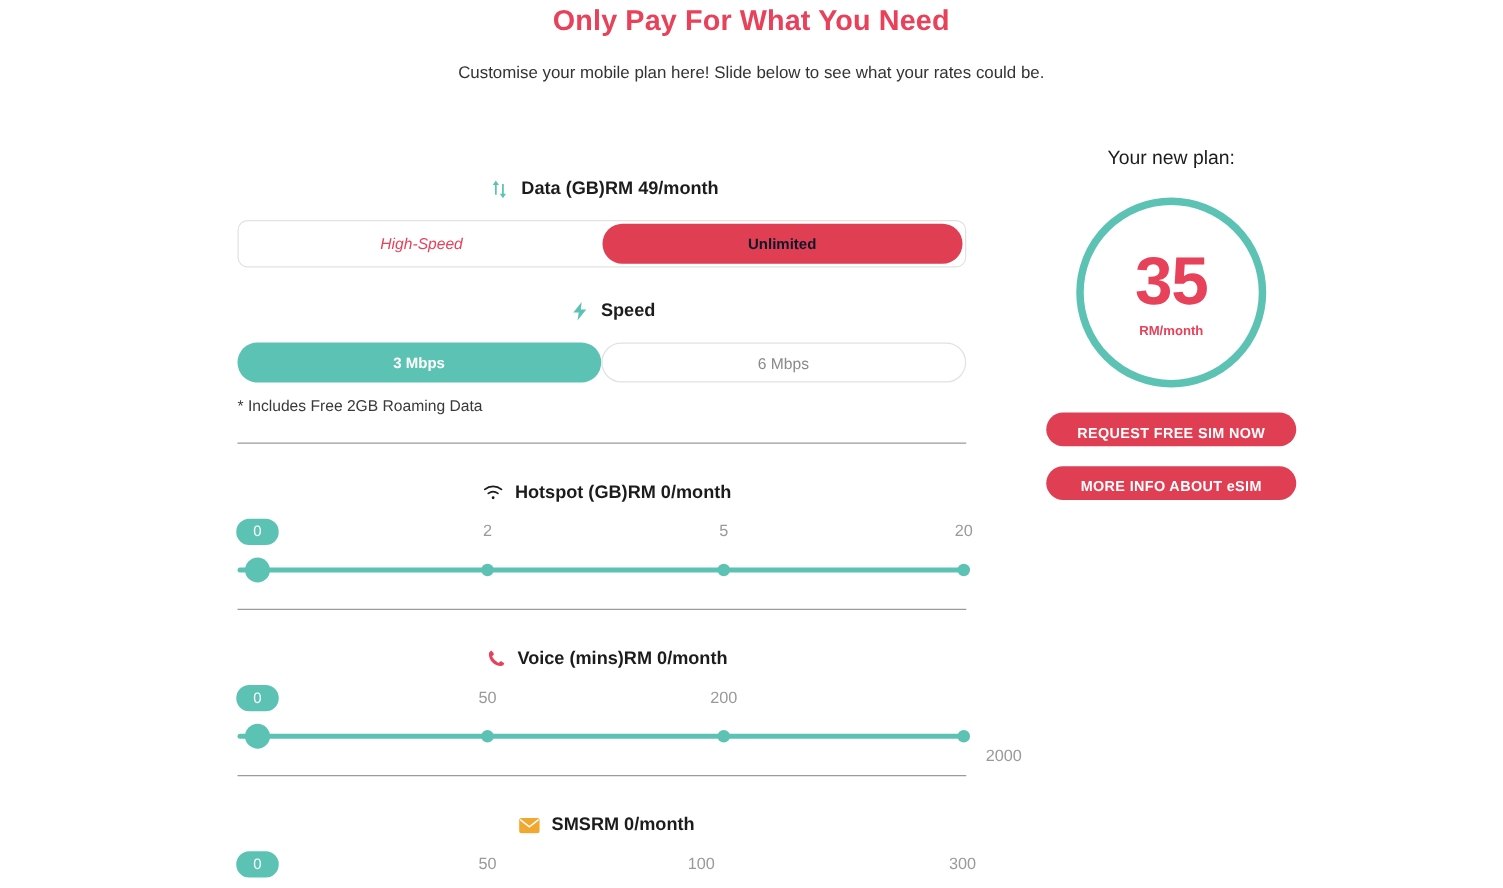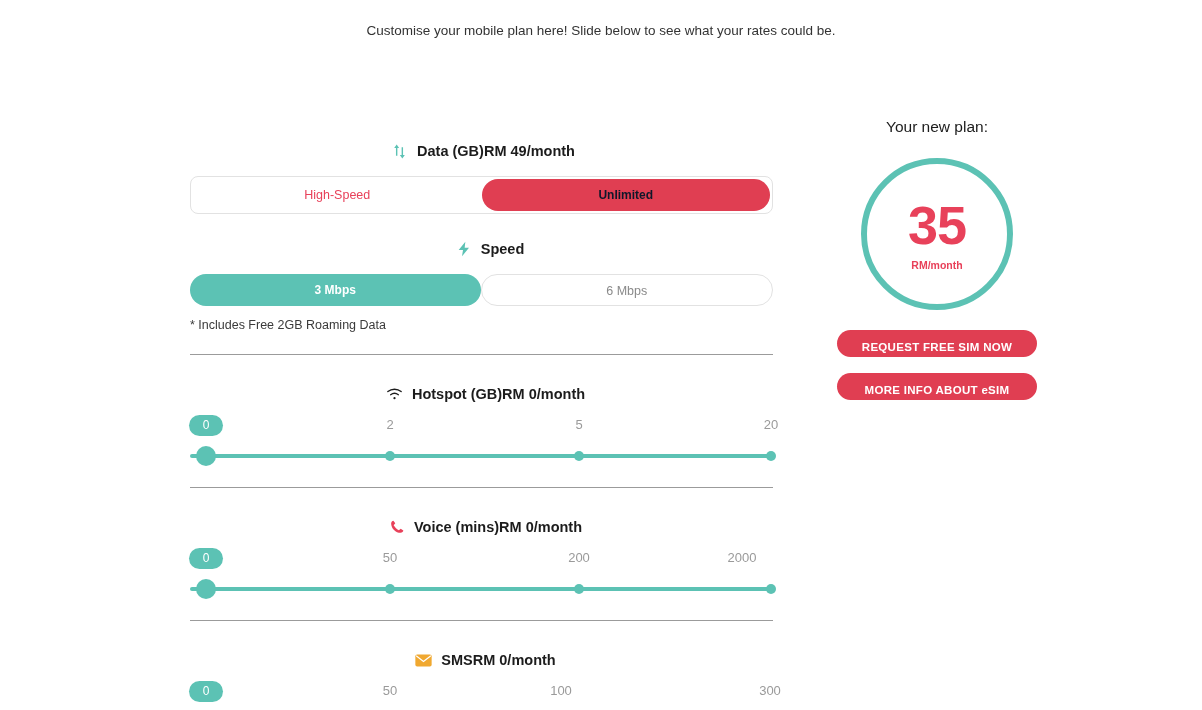--- a/index.html
+++ b/index.html
@@ -110,21 +110,21 @@
     height: 32px;
     line-height: 32px;
     text-align: center;
     border-radius: 18px;
     font-size: 12px;
     font-weight: bold;
     cursor: pointer;
     user-select: none;
   }
 
-  .seg.off-red   { color: #e8415a; background: #ffffff; font-weight: normal; font-size: 12.5px; }
+  .seg.off-red   { color: #e8415a; background: #ffffff; font-weight: normal; font-size: 12.5px; font-style: italic; }
   .seg.on-red    { color: #0f172a; background: #e03e52; }
   .seg.on-teal   { color: #ffffff; background: #5cc2b4; }
   .seg.off-gray  {
     color: #8a8a8a; background: #ffffff; font-weight: normal; font-size: 12.5px;
     border: 1px solid #e2e2e2;
   }
 
   .footnote {
     margin-top: 12px;
     font-size: 12.5px;
@@ -269,20 +269,21 @@
     text-align: center;
   }
   .cta.second { margin-top: 16px; }
 </style>
 </head>
 <body>
 
 <div class="page">
 
   <div class="header">
+    <div class="page-title">Only Pay For What You Need</div>
     <div class="page-subtitle">Customise your mobile plan here! Slide below to see what your rates could be.</div>
   </div>
 
   <div class="content">
 
     <div class="config-col">
 
       <div>
         <div class="row-head">
           <div class="row-head-left">
@@ -370,21 +371,21 @@
             <span class="row-label">Voice (mins)</span>
           </div>
           <span class="row-price">RM 0/month</span>
         </div>
 
         <div class="slider-area">
           <div class="tick-labels">
             <div class="value-bubble" style="left:16px;">0</div>
             <div class="tick-label" style="left:200px;">50</div>
             <div class="tick-label" style="left:389px;">200</div>
-            <div class="tick-label" style="left:552px;">2000</div>
+            <div class="tick-label" style="left:613px;margin-top:47px;">2000</div>
           </div>
           <div class="track-area">
             <div class="track"></div>
             <div class="track-dot" style="left:200px;"></div>
             <div class="track-dot" style="left:389px;"></div>
             <div class="track-dot" style="left:581px;"></div>
             <div class="track-handle" style="left:16px;"></div>
           </div>
         </div>
       </div>

